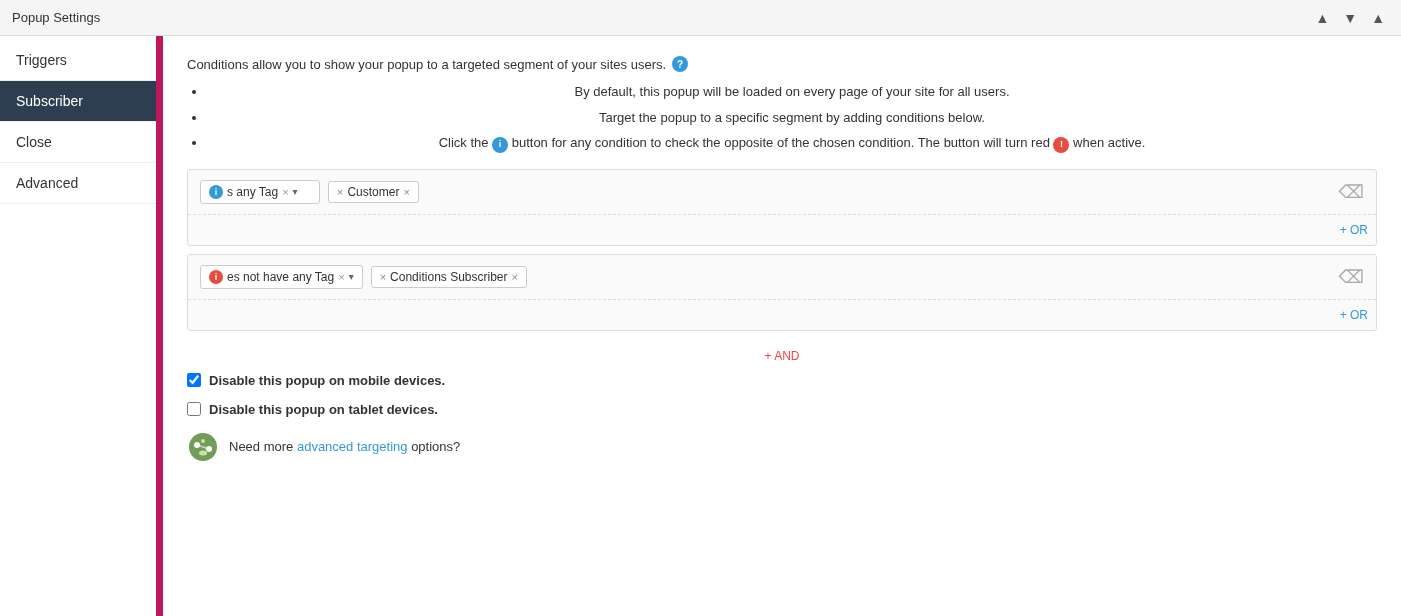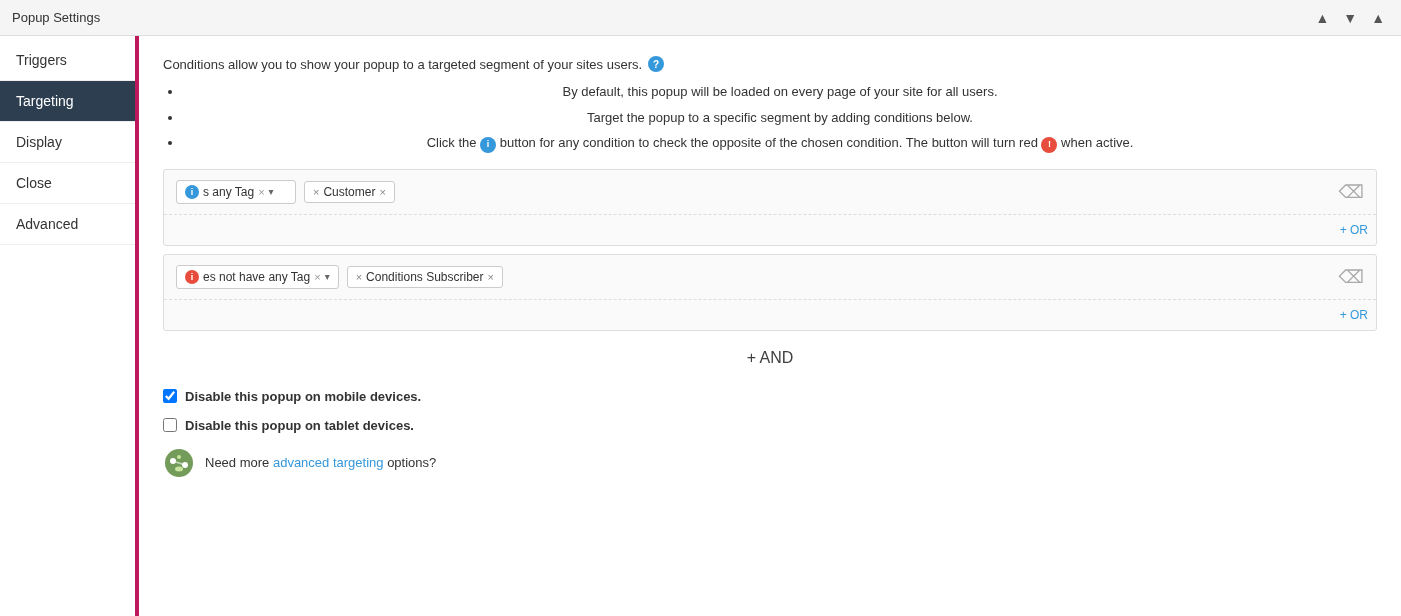--- a/index.html
+++ b/index.html
@@ -17,23 +17,23 @@
       height: 36px;
     }
     .title-bar-title { font-size: 13px; color: #333; font-weight: 500; }
     .title-bar-controls { display: flex; gap: 6px; align-items: center; }
     .title-bar-btn { background: none; border: none; cursor: pointer; color: #555; font-size: 14px; padding: 2px 4px; }
 
     .content-area { display: flex; flex: 1; }
 
     
     .sidebar {
-      width: 139px;
+      width: 163px;
       background: #fff;
-      border-right: 4px solid #be185d;
+      border-right: 7px solid #be185d;
       padding-top: 4px;
     }
     .sidebar-item {
       padding: 12px 16px;
       cursor: pointer;
       font-size: 14px;
       color: #333;
       border-bottom: 1px solid #eee;
     }
     .sidebar-item.active { background: #2c3e50; color: #fff; }
@@ -139,22 +139,22 @@
       width: calc(50% - 30px);
       height: 1px;
       border-top: 1px dashed #ccc;
     }
     .and-separator::before { left: 0; }
     .and-separator::after { right: 0; }
 
     .add-and-row {
       text-align: center;
       padding: 10px 0;
-      color: #404040;
-      font-size: 16px;
+      color: #ef4444;
+      font-size: 12px;
       cursor: pointer;
     }
 
     .checkbox-row {
       display: flex;
       align-items: center;
       gap: 8px;
       margin-bottom: 14px;
     }
     .checkbox-row input[type="checkbox"] { width: 14px; height: 14px; cursor: pointer; }
@@ -184,22 +184,21 @@
       <button class="title-bar-btn">▲</button>
       <button class="title-bar-btn">▼</button>
       <button class="title-bar-btn">▲</button>
     </div>
   </div>
 
   <div class="content-area">
 
     <div class="sidebar">
       <div class="sidebar-item">Triggers</div>
-      <div class="sidebar-item active">Targeting</div>
-      <div class="sidebar-item">Display</div>
+      <div class="sidebar-item active">Subscriber</div>
       <div class="sidebar-item">Close</div>
       <div class="sidebar-item">Advanced</div>
     </div>
 
     <div class="main-content">
 
       <div class="intro-text">
         <div class="title-line">
           <span>Conditions allow you to show your popup to a targeted segment of your sites users.</span>
           <span class="help-icon">?</span>
@@ -247,21 +246,21 @@
               <span class="chip-close-x">×</span>
             </span>
           </div>
           <div class="remove-condition">⌫</div>
         </div>
         <div class="or-row">+ OR</div>
       </div>
 
       <div class="add-and-row">+ AND</div>
 
-      <div style="margin-top: 12px;">
+      <div style="margin-top: 0;">
         <div class="checkbox-row">
           <input type="checkbox" id="disable-mobile" checked="" style="">
           <label for="disable-mobile">Disable this popup on mobile devices.</label>
         </div>
         <div class="checkbox-row">
           <input type="checkbox" id="disable-tablet" style="">
           <label for="disable-tablet">Disable this popup on tablet devices.</label>
         </div>
       </div>
 

